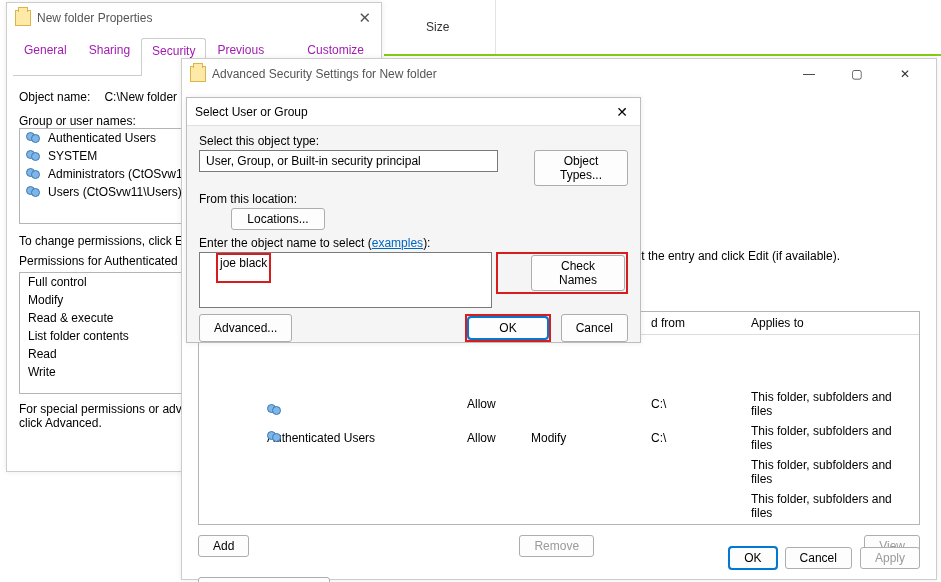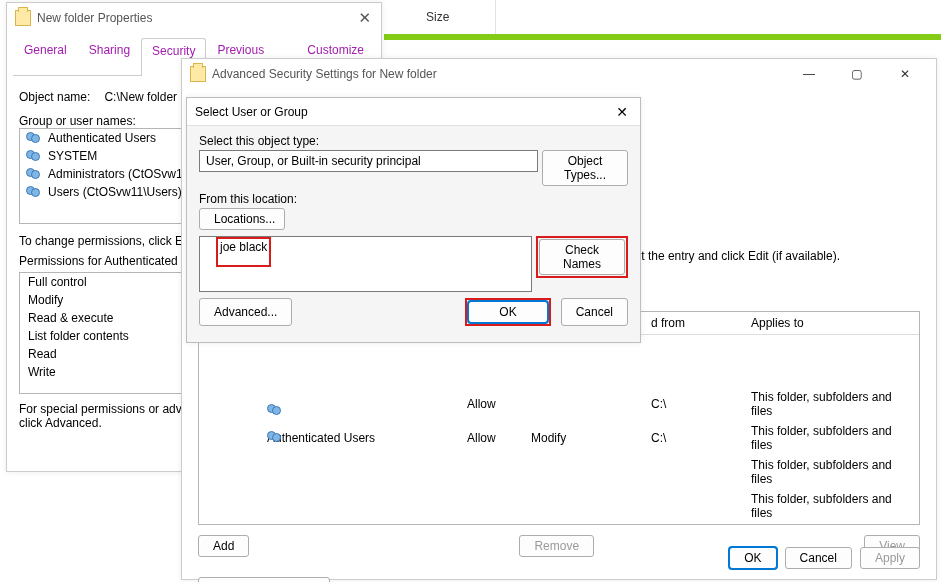--- a/index.html
+++ b/index.html
@@ -44,34 +44,34 @@
   #adv .table { border:1px solid #b5b5b5; height:214px; position:relative;margin-top:48px; }
   #adv .thead, #adv .trow { display:grid; grid-template-columns:60px 200px 64px 120px 100px 1fr; align-items:center; }
   #adv .thead { border-bottom:1px solid #ddd; padding:4px 8px; color:#000; }
   #adv .trow { padding:3px 8px; }
   #adv .btnrow { display:flex; gap:10px; margin-top:10px;justify-content:space-between; }
   #adv .disinh { margin-top:20px; }
   #adv .repl { display:flex; align-items:center; gap:6px; margin-top:12px; }
   #adv .dlgfooter { position:absolute; right:16px; bottom:10px; display:flex; gap:8px; }
 
   
-  #colstrip { position:absolute; left:384px; top:0; width:557px; height:40px; border-bottom:6px solid #84cc16; background:#fff;text-align:right; }
+  #colstrip { position:absolute; left:384px; top:0; width:557px; height:56px; border-bottom:2px solid #84cc16; background:#fff;text-align:right; }
   #colstrip .cell { position:absolute; top:0; height:100%; display:flex; align-items:center; padding-left:8px; border-right:1px solid #e3e3e3; color:#333; }
 
   
   #sel { left:186px; top:97px; width:455px; height:246px; background:#f5f5f5; border:1px solid #bdbdbd; }
   #sel .titlebar { background:#fff; border-bottom:1px solid #e0e0e0; font-size:12px; height:28px; }
   #sel .closex { margin-left:auto; font-size:14px; color:#000; padding:0 4px; }
   #sel .body { padding:8px 12px; }
   #sel .fld { margin-bottom:6px; }
   #sel .fld .lbl { margin-bottom:2px; }
   #sel .row2 { display:flex; gap:4px; align-items:flex-start; }
   #sel .tx { flex:1; height:22px; padding:2px 6px; }
   #sel .ta { flex:1; height:56px; padding:2px 18px; line-height:1.2; }
-  #sel .btncol { width:86px; text-align:center; }
+  #sel .btncol { width:94px; text-align:center;margin-left:32px; }
   #sel .lnk { color:#0067c0; text-decoration:underline; }
   #sel .dlgfooter { display:flex; gap:10px; margin-top:6px; }
   #sel .dlgfooter .spacer { flex:1; }
 
   
   .redbox { outline:2px solid #d81b1b; outline-offset:0; }
   .redwrap { border:2px solid #d81b1b; padding:1px; display:inline-block; }
 
   .chk { width:13px; height:13px; border:1px solid #777; background:#fff; }
 </style>
@@ -230,20 +230,23 @@
         <button class="btn btncol">Object Types...</button>
       </div>
     </div>
     <div class="fld">
       <div class="lbl">From this location:</div>
       <div class="row2">
         <button class="btn btncol">Locations...</button>
       </div>
     </div>
     <div class="fld">
+      <div class="lbl">
+        <span>Enter the object name to select (</span><span class="lnk">examples</span><span>):</span>
+      </div>
       <div class="row2">
         <div class="input ta"><span class="redbox" style="padding:0 2px 10px 2px; display:inline-block; line-height:16px;">joe black</span></div>
         <span class="redwrap"><button class="btn btncol">Check Names</button></span>
       </div>
     </div>
     <div class="dlgfooter">
       <button class="btn">Advanced...</button>
       <span class="spacer"></span>
       <span class="redwrap"><button class="btn primary" style="padding-left:30px;padding-right:30px;">OK</button></span>
       <button class="btn">Cancel</button>

